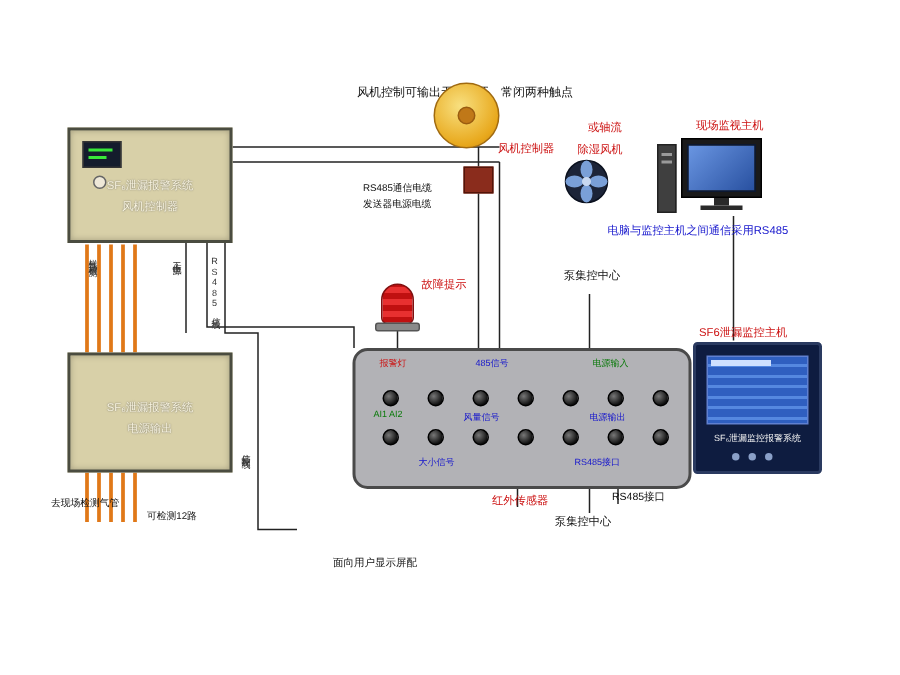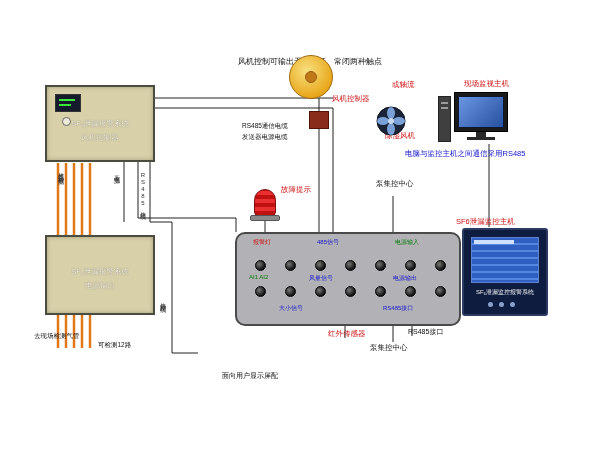--- a/index.html
+++ b/index.html
@@ -121,21 +121,21 @@
   <div class="vtext" style="left:112px;top:170px;">工作电源</div>
   <div class="vtext" style="left:138px;top:172px;">RS485信号线</div>
   <div class="vtext" style="left:158px;top:298px;">信号控制线</div>
 
   <div class="fan">
       <div class="hub"></div>
     </div>
   <div class="controller"></div>
   <div class="lbl red" style="left:332px;top:95px;">风机控制器</div>
   <div class="lbl red" style="left:392px;top:81px;">或轴流</div>
-  <div class="lbl red" style="left:385px;top:96px;margin-top:36px;">除湿风机</div>
+  <div class="lbl red" style="left:385px;top:96px;">除湿风机</div>
   <div class="axfan">
     <svg width="30" height="30" viewBox="0 0 30 30">
       <circle cx="15" cy="15" r="14" fill="#1c2438" stroke="#0a101e"></circle>
       <g fill="#7aa0d8">
         <ellipse cx="15" cy="7" rx="4" ry="6"></ellipse>
           <ellipse cx="23" cy="15" rx="6" ry="4"></ellipse>
         <ellipse cx="15" cy="23" rx="4" ry="6"></ellipse>
           <ellipse cx="7" cy="15" rx="6" ry="4"></ellipse>
       </g>
       <circle cx="15" cy="15" r="3" fill="#c8d8f0"></circle>
@@ -189,21 +189,21 @@
     <div class="dot" style="left:198px;top:52px;"></div>
 
     <div class="plbl blue" style="left:42px;top:70px;">大小信号</div>
     <div class="plbl blue" style="left:146px;top:70px;">RS485接口</div>
   </div>
 
   <div class="lbl red" style="left:328px;top:330px;">红外传感器</div>
   <div class="lbl" style="left:370px;top:344px;font-size:7.5px;">泵集控中心</div>
   <div class="lbl" style="left:408px;top:328px;font-size:7px;">RS485接口</div>
 
-  <div class="lbl red" style="left:456px;top:218px;text-align:center;">SF6泄漏监控主机</div>
+  <div class="lbl red" style="left:466px;top:218px;text-align:center;">SF6泄漏监控主机</div>
   <div class="host">
     <div class="scr">
         <div class="bar"></div>
       </div>
     <div class="cap">SF₆泄漏监控报警系统</div>
     <div class="keys">
         <i></i>
         <i></i>
         <i></i>
       </div>

